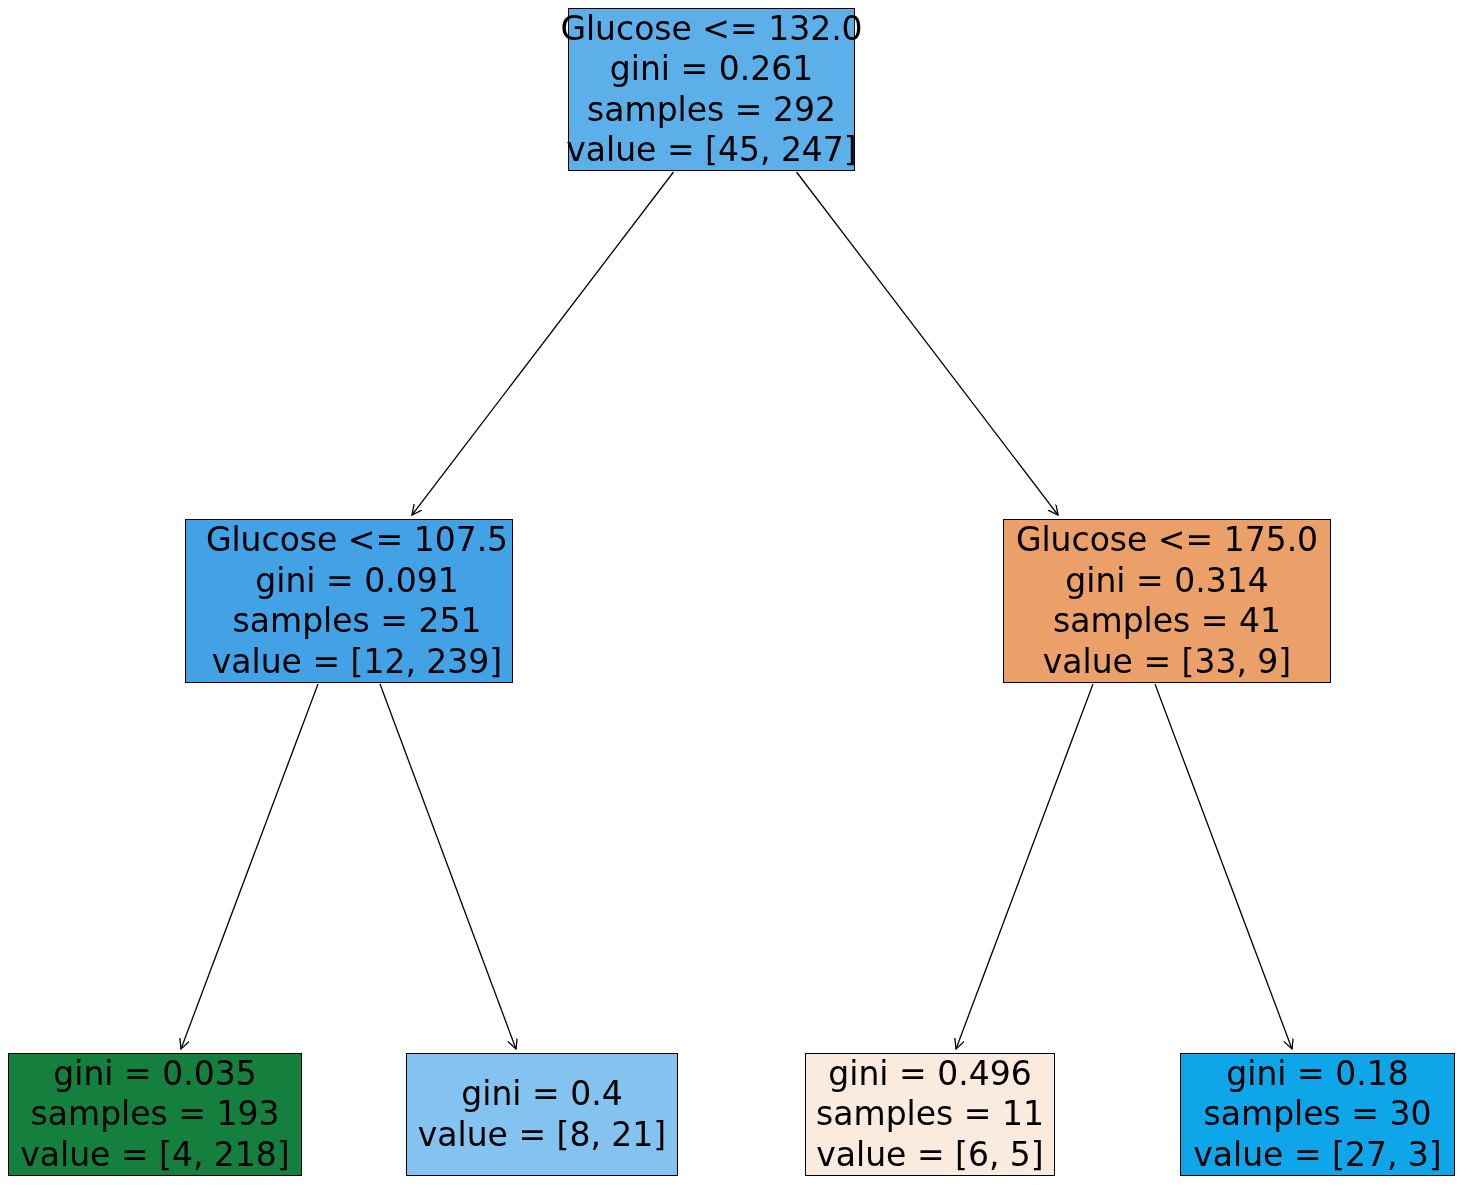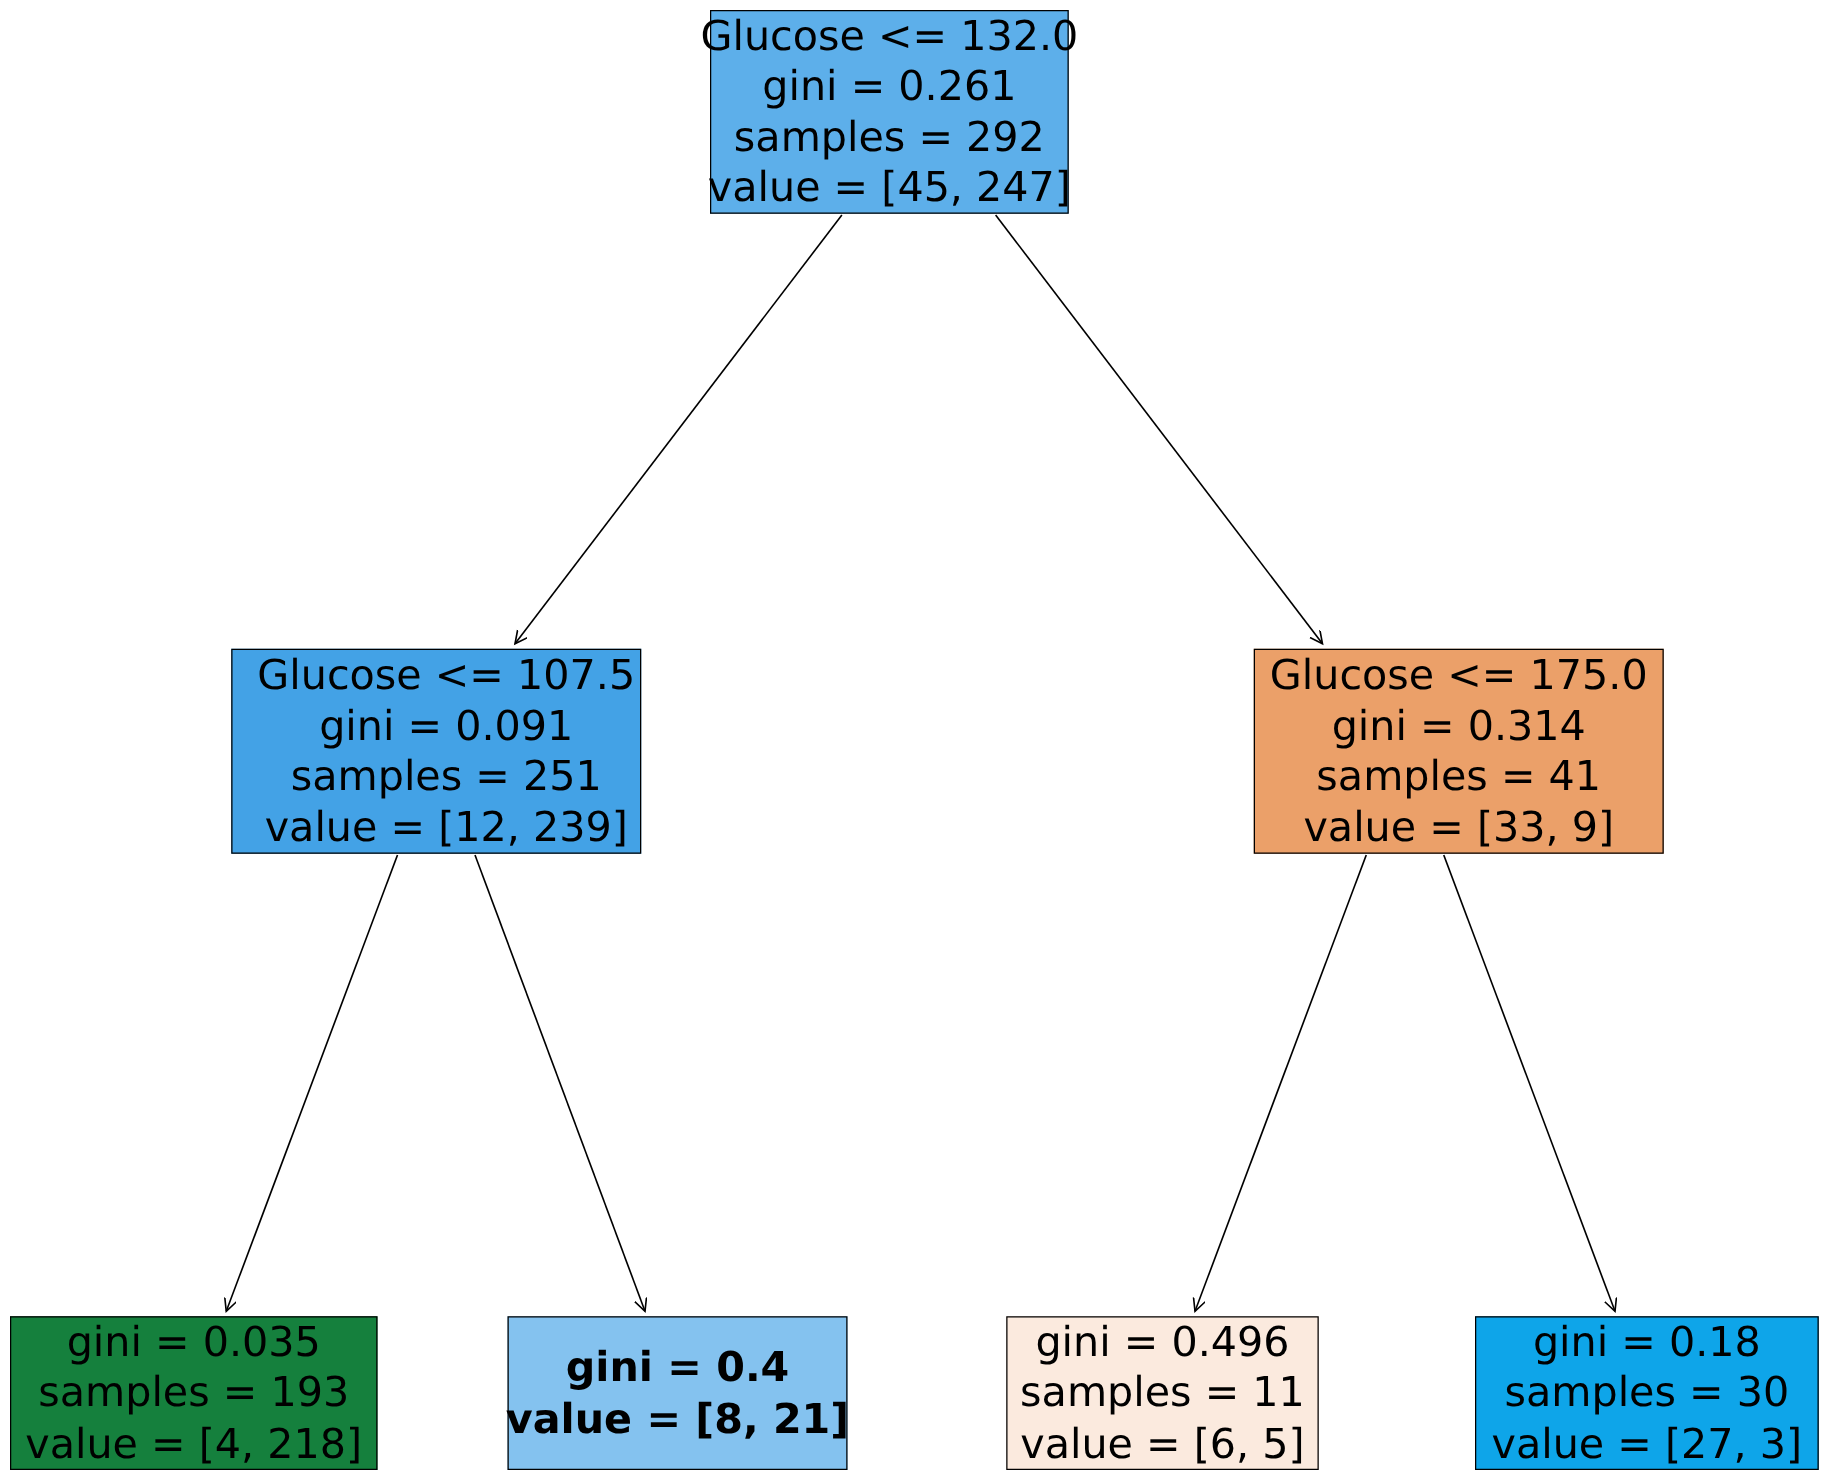--- a/index.html
+++ b/index.html
@@ -37,21 +37,21 @@
   .tree-node .node-line {
     font-size: 33px;
     line-height: 40.5px;
     white-space: nowrap;
   }
   
   #node-root   { left: 568px;  top: 8px;    width: 287px; height: 163px; }
   #node-left   { left: 185px;  top: 519px;  width: 328px; height: 164px; padding-left: 16px; }
   #node-right  { left: 960px;  top: 519px;  width: 328px; height: 164px; margin-left: 43px; }
   #leaf-ll     { left: 8px;    top: 1053px; width: 294px; height: 123px; }
-  #leaf-lr     { left: 406px;  top: 1053px; width: 272px; height: 123px; font-weight: bold; }
+  #leaf-lr     { left: 406px;  top: 1053px; width: 272px; height: 123px; }
   #leaf-rl     { left: 805px;  top: 1053px; width: 250px; height: 123px; text-align: right; }
   #leaf-rr     { left: 1180px; top: 1053px; width: 275px; height: 123px; }
 </style>
 </head>
 <body>
 
 <div class="canvas">
 
   <svg class="edges-layer" width="1462" height="1185" viewBox="0 0 1462 1185" xmlns="http://www.w3.org/2000/svg">
     <defs>

